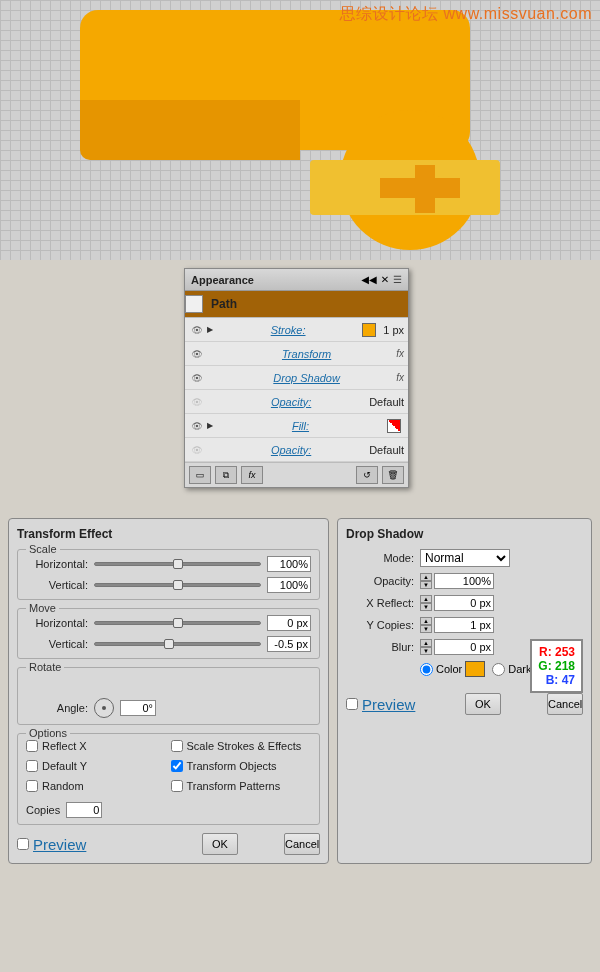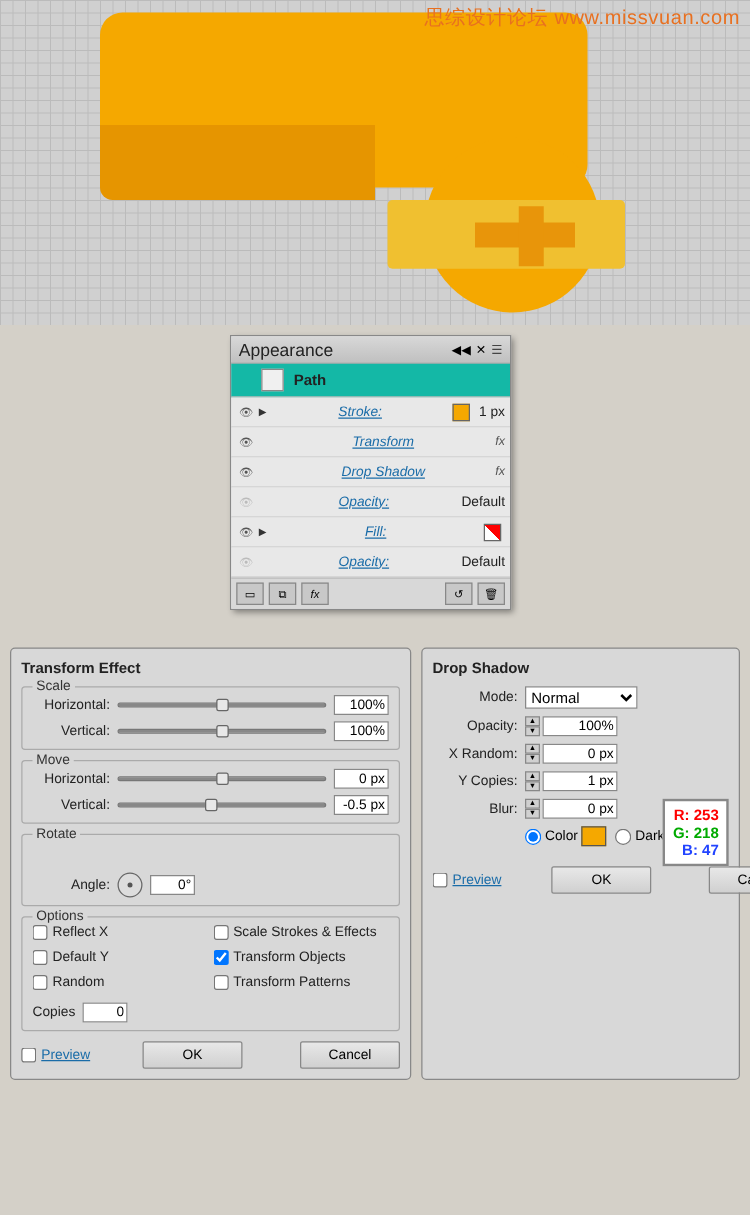--- a/index.html
+++ b/index.html
@@ -104,37 +104,37 @@
     .panel-titlebar {
       background: linear-gradient(to bottom, #d8d8d8, #c0c0c0);
       border-bottom: 1px solid #999;
       padding: 3px 6px;
       display: flex;
       align-items: center;
       justify-content: space-between;
       height: 22px;
     }
     .panel-title-text {
-      font-size: 14px;
-      font-weight: normal;
+      font-size: 11px;
+      font-weight: bold;
       color: #222;
     }
     .panel-controls {
       display: flex;
       align-items: center;
       gap: 4px;
     }
     .panel-menu-icon {
       font-size: 10px;
       color: #444;
       cursor: pointer;
     }
     .panel-path-header {
-      background: #14b8a6;
-      padding: 4px 24px;
+      background: #a16207;
+      padding: 4px 0;
       display: flex;
       align-items: center;
       gap: 8px;
       border-bottom: 1px solid #bbb;
     }
     .path-swatch {
       width: 18px;
       height: 18px;
       background: #f0f0f0;
       border: 1px solid #888;
@@ -359,27 +359,27 @@
     .preview-check {
       display: flex;
       align-items: center;
       gap: 4px;
     }
     .preview-check input {
       width: 12px;
       height: 12px;
     }
     .preview-label {
-      font-size: 11px;
+      font-size: 15px;
       color: #1a6ca8;
       text-decoration: underline;
       text-align: right;
     }
     .dialog-btn {
-      width: 80px;
+      width: 36px;
       height: 22px;
       border: 1px solid #888;
       background: linear-gradient(to bottom, #e8e8e8, #d0d0d0);
       font-size: 11px;
       cursor: pointer;
       border-radius: 2px;
       margin-left: 40px;
     }
 
     
@@ -668,21 +668,21 @@
       <div class="spinner-wrap">
         <div class="spinner-btns">
           <div class="spin-btn">▲</div>
           <div class="spin-btn">▼</div>
         </div>
         <input class="ds-input" type="text" value="100%" style="">
       </div>
     </div>
 
     <div class="ds-form-row">
-      <span class="ds-label">X Random:</span>
+      <span class="ds-label">X Reflect:</span>
       <div class="spinner-wrap">
         <div class="spinner-btns">
           <div class="spin-btn">▲</div>
           <div class="spin-btn">▼</div>
         </div>
         <input class="ds-input" type="text" value="0 px" style="">
       </div>
     </div>
 
     <div class="ds-form-row">

